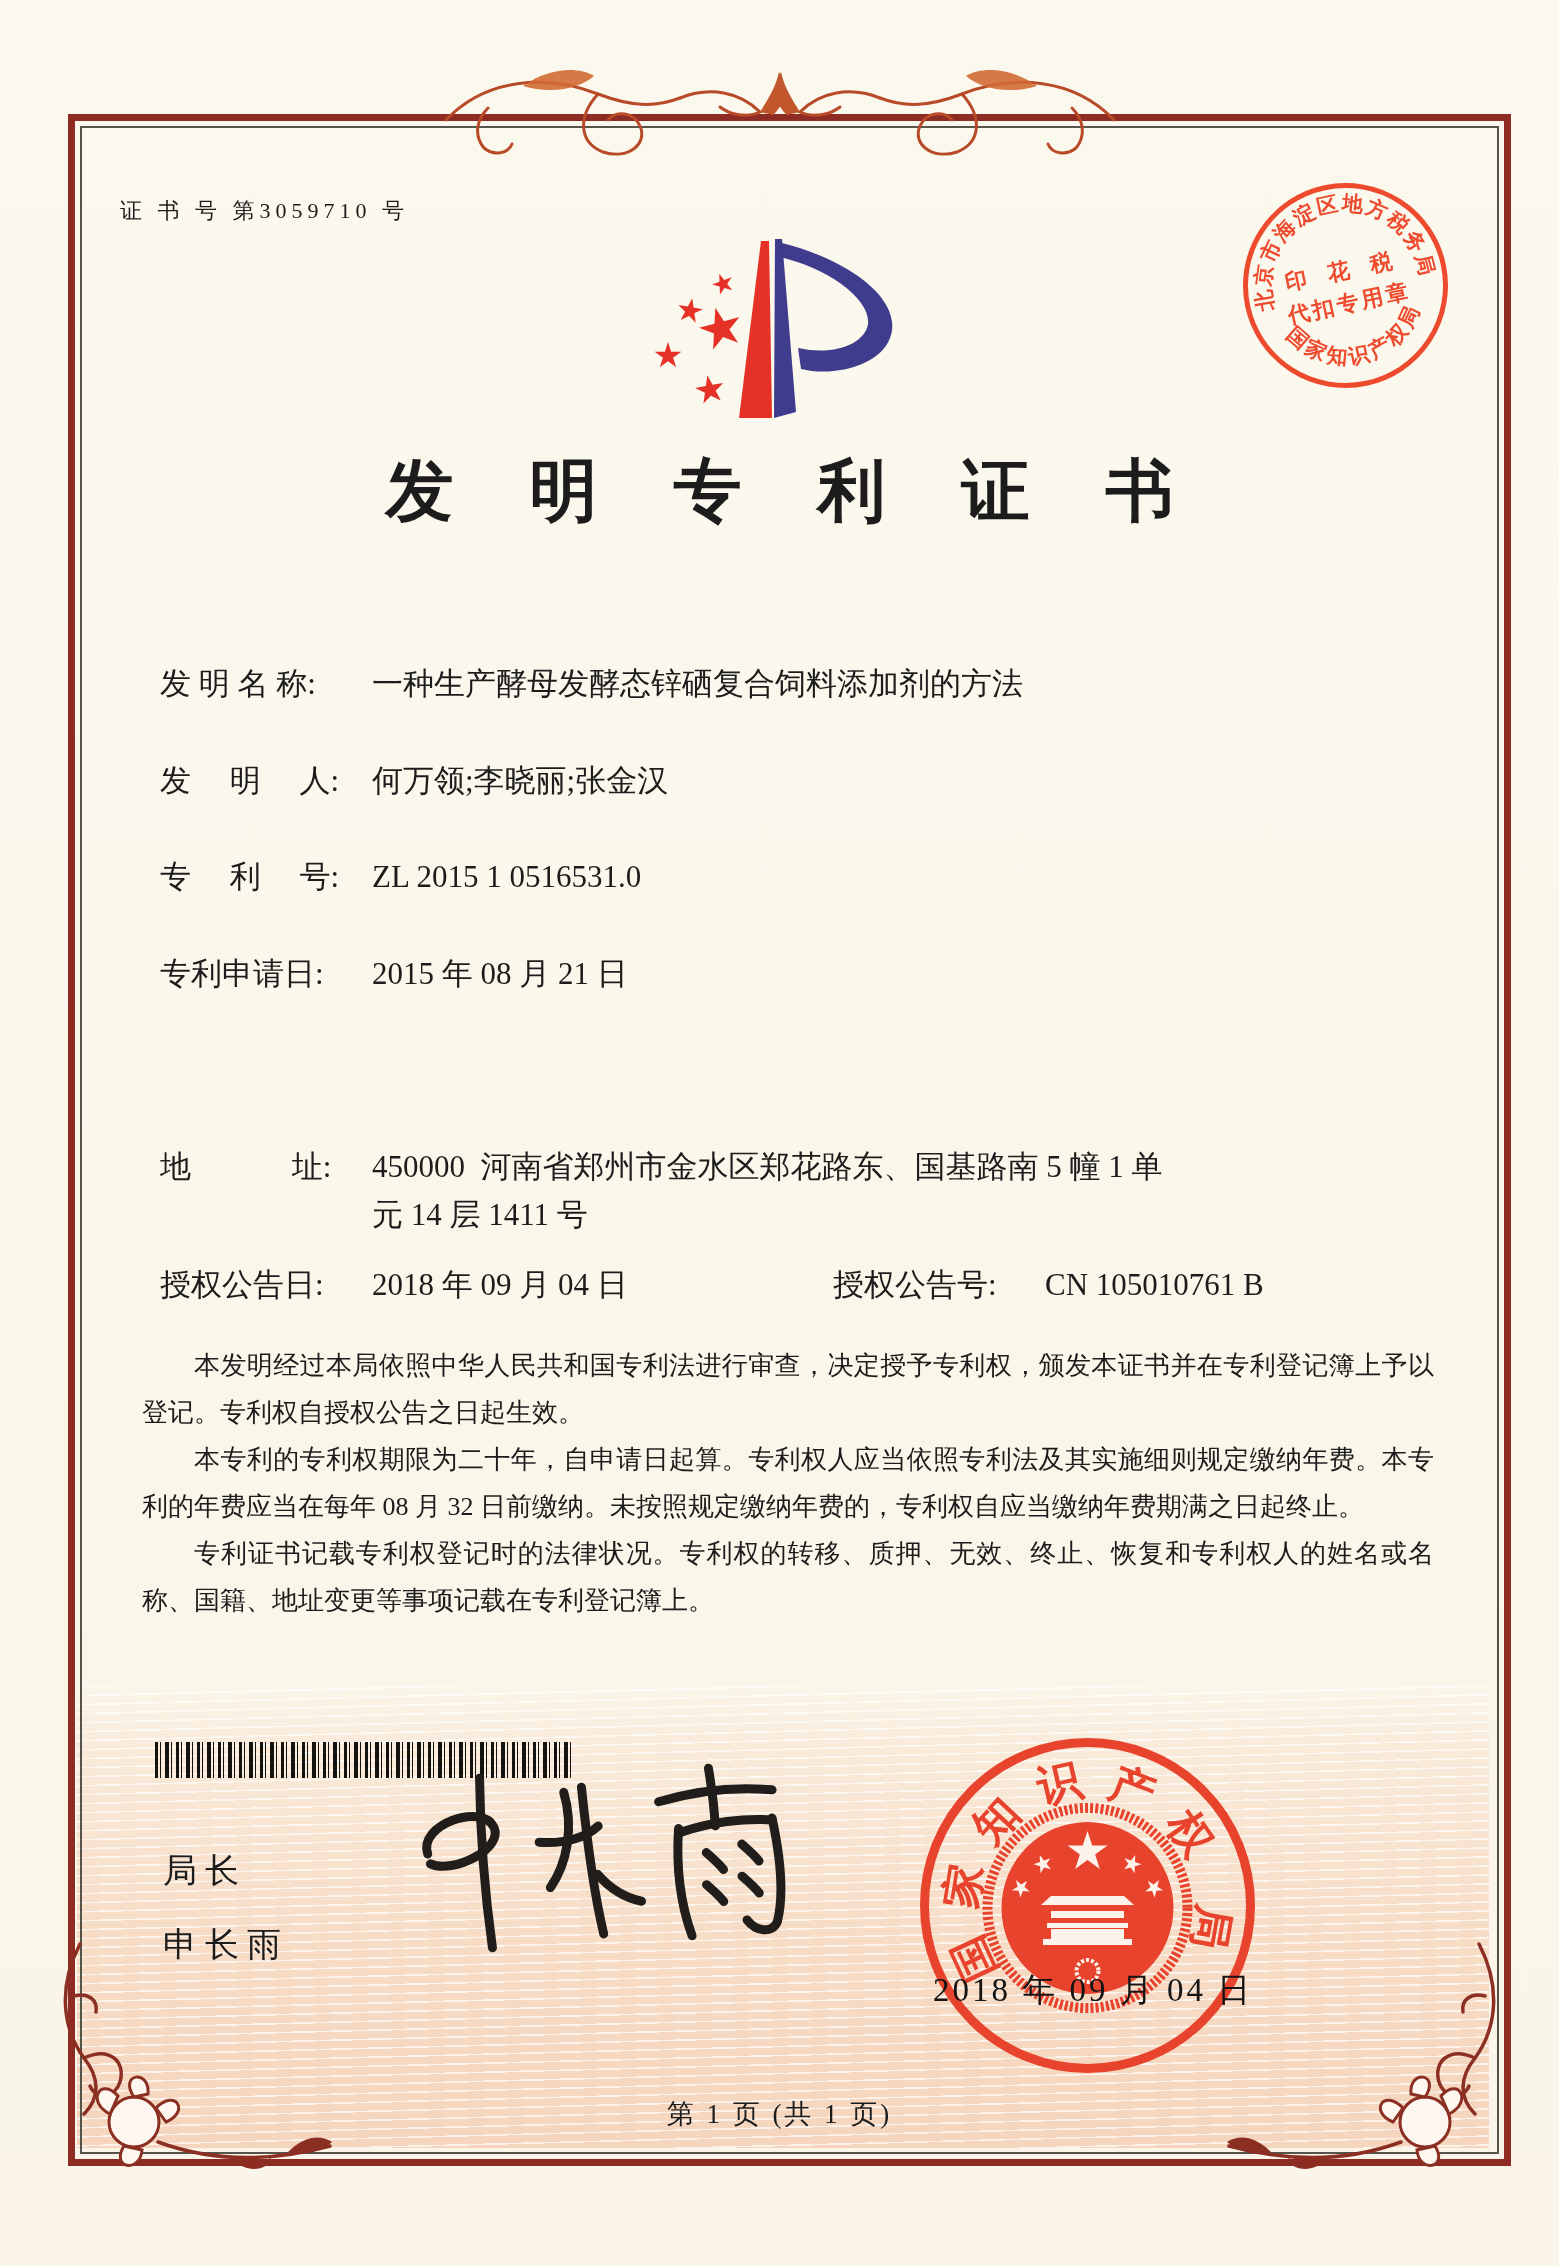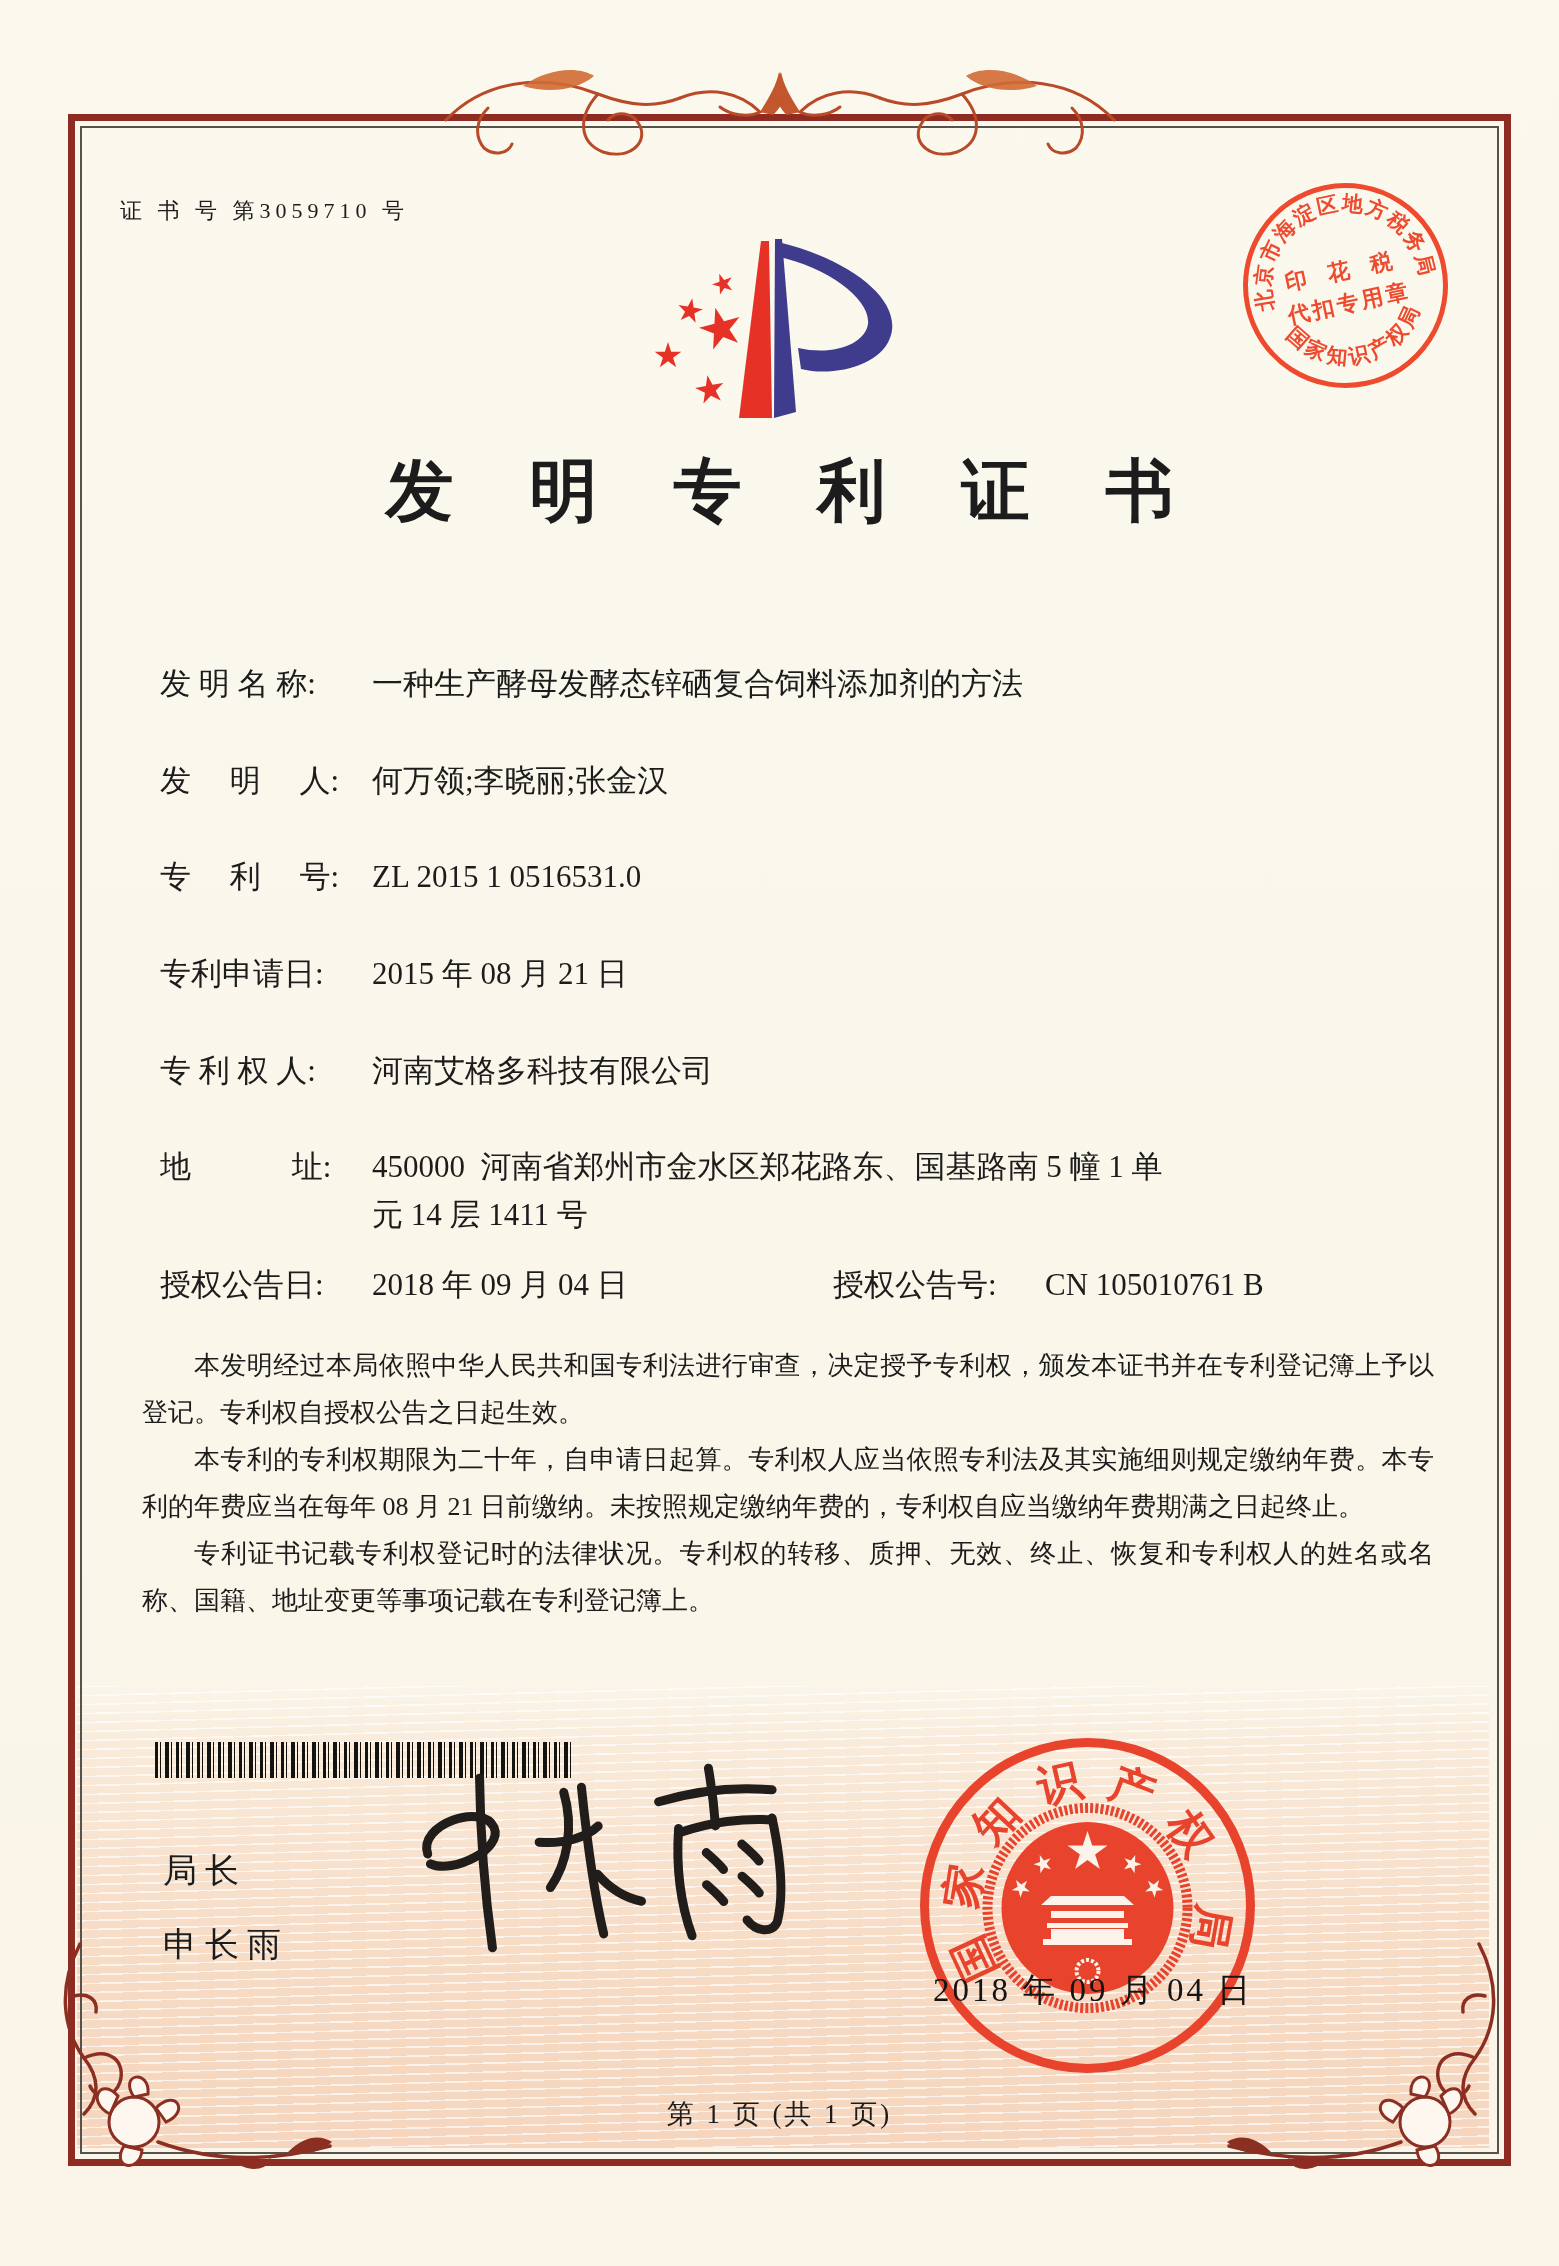--- a/index.html
+++ b/index.html
@@ -168,41 +168,37 @@
     <span class="field-value">一种生产酵母发酵态锌硒复合饲料添加剂的方法</span>
   </div>
   <div class="field-row fr3">
     <span class="field-label">专　 利　 号:</span>
     <span class="field-value">ZL 2015 1 0516531.0</span>
   </div>
   <div class="field-row fr4">
     <span class="field-label">专利申请日:</span>
     <span class="field-value">2015 年 08 月 21 日</span>
   </div>
-  <div class="field-row fr5">
-    <span class="field-label">专 利 权 人:</span>
-    <span class="field-value">河南艾格多科技有限公司</span>
-  </div>
   <div class="field-row fr6">
     <span class="field-label">地　　　 址:</span>
     <span class="field-value">450000  河南省郑州市金水区郑花路东、国基路南 5 幢 1 单
 元 14 层 1411 号</span>
   </div>
   <div class="field-row fr7a">
     <span class="field-label">授权公告日:</span>
     <span class="field-value">2018 年 09 月 04 日</span>
   </div>
   <div class="field-row fr7b">
     <span class="field-label">授权公告号:</span>
     <span class="field-value">CN 105010761 B</span>
   </div>
 
   <div class="body-text">
     <p>本发明经过本局依照中华人民共和国专利法进行审查，决定授予专利权，颁发本证书并在专利登记簿上予以登记。专利权自授权公告之日起生效。</p>
-    <p>本专利的专利权期限为二十年，自申请日起算。专利权人应当依照专利法及其实施细则规定缴纳年费。本专利的年费应当在每年 08 月 21 日前缴纳。未按照规定缴纳年费的，专利权自应当缴纳年费期满之日起终止。</p>
+    <p>本专利的专利权期限为二十年，自申请日起算。专利权人应当依照专利法及其实施细则规定缴纳年费。本专利的年费应当在每年 08 月 32 日前缴纳。未按照规定缴纳年费的，专利权自应当缴纳年费期满之日起终止。</p>
     <p>专利证书记载专利权登记时的法律状况。专利权的转移、质押、无效、终止、恢复和专利权人的姓名或名称、国籍、地址变更等事项记载在专利登记簿上。</p>
   </div>
 
   <div class="barcode"></div>
 
   <div class="director-label">局长</div>
   <div class="director-name">申长雨</div>
 
   <svg class="signature" width="420" height="220" viewBox="0 0 420 220">
     <g stroke="#201d1a" stroke-width="9" fill="none" stroke-linecap="round" stroke-linejoin="round">

